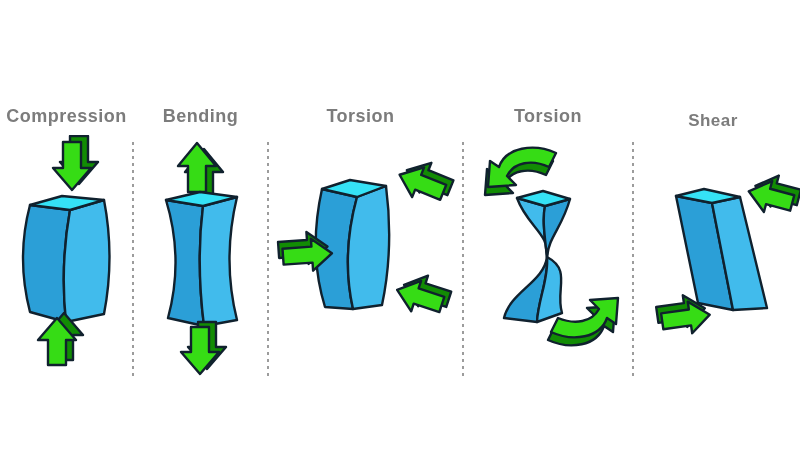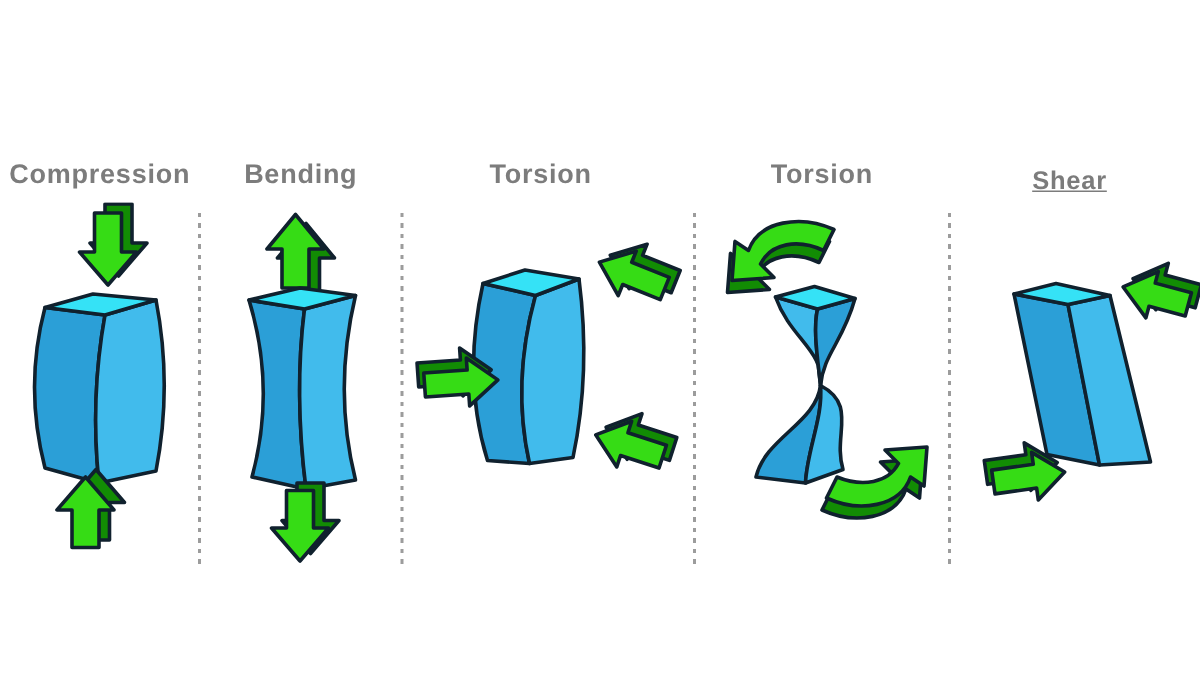--- a/index.html
+++ b/index.html
@@ -1,20 +1,20 @@
 <!DOCTYPE html>
 <html style="--background: #FFFFFF; --block-top: #35E2F6; --block-light: #41BBEC; --block-dark: #2B9FD7; --outline: #10212E; --arrow-front: #36DC15; --arrow-dark: #128C04; --label: #7C7C7C; --separator: #9C9C9C;"><head>
 <meta charset="utf-8">
 <style>
   html,body{margin:0;padding:0;background:#fff;}
   .stage{position:relative;width:800px;height:450px;background:var(--background,#fff);
          overflow:hidden;font-family:"Liberation Sans",sans-serif;}
   .panel-label{position:absolute;top:106px;font-weight:bold;font-size:18px;
                letter-spacing:.5px;color:var(--label,#7c7c7c);text-align:center;}
-  .label-low{top:111px;font-size:17px;text-decoration:underline;}
+  .label-low{top:111px;font-size:17px;}
   .separator{position:absolute;top:142px;height:236px;width:2px;
              background:repeating-linear-gradient(to bottom,var(--separator,#9c9c9c) 0 3px,transparent 3px 7px);}
   .figure{position:absolute;top:135px;height:260px;}
   .ink{stroke:var(--outline,#10212e);stroke-width:2.4;stroke-linejoin:round;stroke-linecap:round;}
   .face-top{fill:var(--block-top,#35e2f6);}
   .face-light{fill:var(--block-light,#41bbec);}
   .face-dark{fill:var(--block-dark,#2b9fd7);}
   .arrow-front{fill:var(--arrow-front,#36dc15);}
   .arrow-back{fill:var(--arrow-dark,#128c04);}
 </style>

